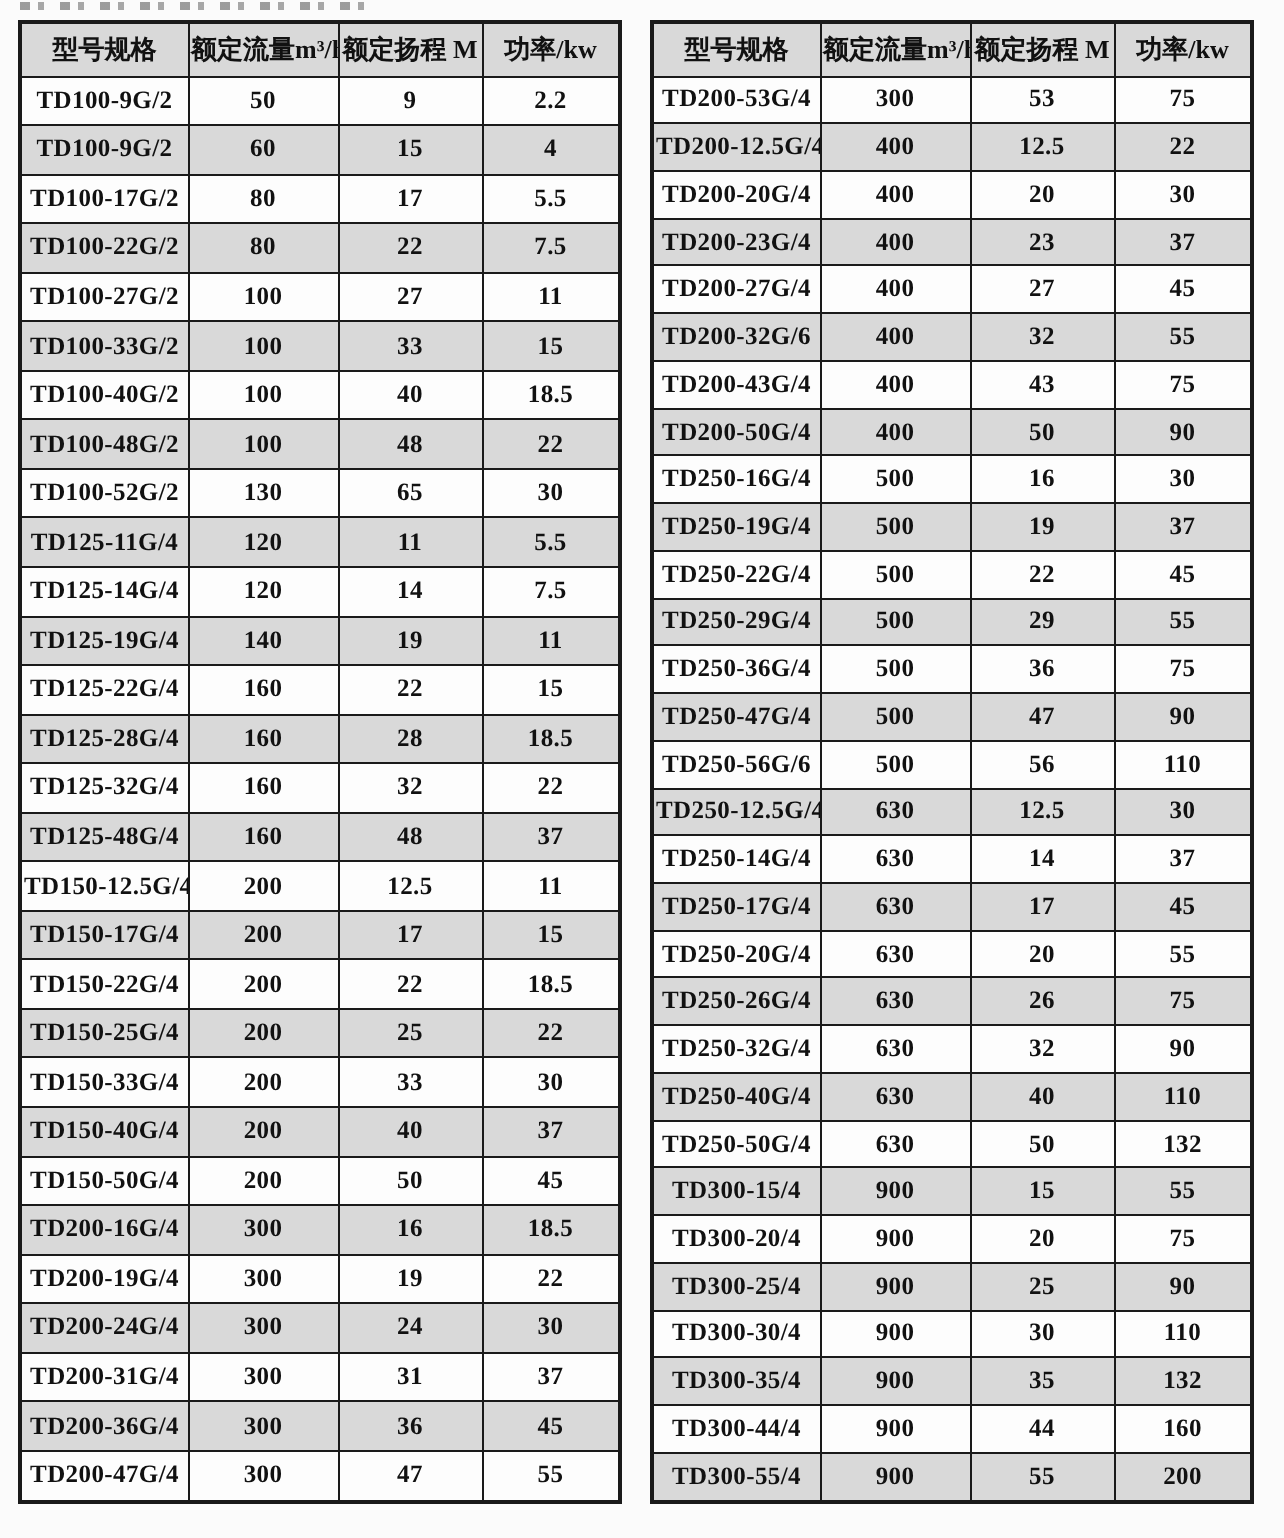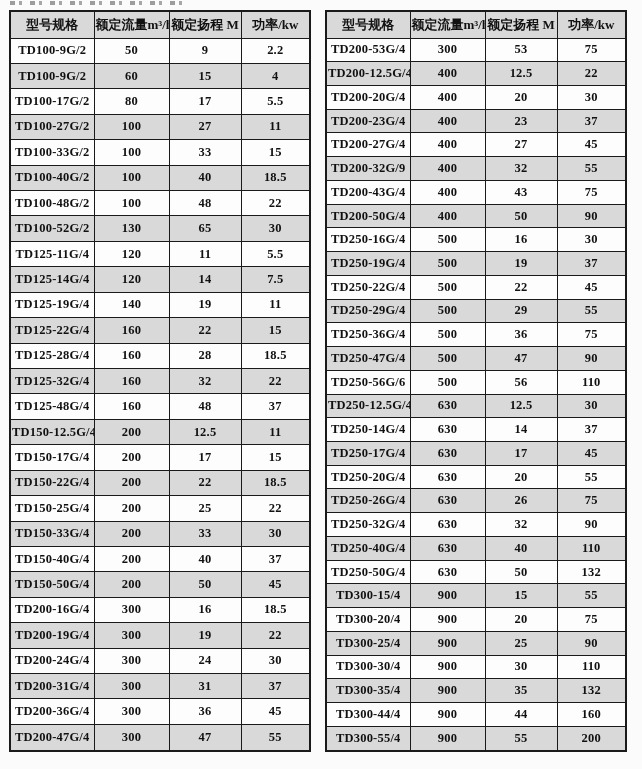--- a/index.html
+++ b/index.html
@@ -97,20 +97,26 @@
             <td>15</td>
             <td>4</td>
           </tr>
           <tr>
             <td>TD100-17G/2</td>
             <td>80</td>
             <td>17</td>
             <td>5.5</td>
           </tr>
           <tr>
+            <td>TD100-22G/2</td>
+            <td>80</td>
+            <td>22</td>
+            <td>7.5</td>
+          </tr>
+          <tr>
             <td>TD100-27G/2</td>
             <td>100</td>
             <td>27</td>
             <td>11</td>
           </tr>
           <tr>
             <td>TD100-33G/2</td>
             <td>100</td>
             <td>33</td>
             <td>15</td>
@@ -295,21 +301,21 @@
             <td>23</td>
             <td>37</td>
           </tr>
           <tr>
             <td>TD200-27G/4</td>
             <td>400</td>
             <td>27</td>
             <td>45</td>
           </tr>
           <tr>
-            <td>TD200-32G/9</td>
+            <td>TD200-32G/6</td>
             <td>400</td>
             <td>32</td>
             <td>55</td>
           </tr>
           <tr>
             <td>TD200-43G/4</td>
             <td>400</td>
             <td>43</td>
             <td>75</td>
           </tr>

